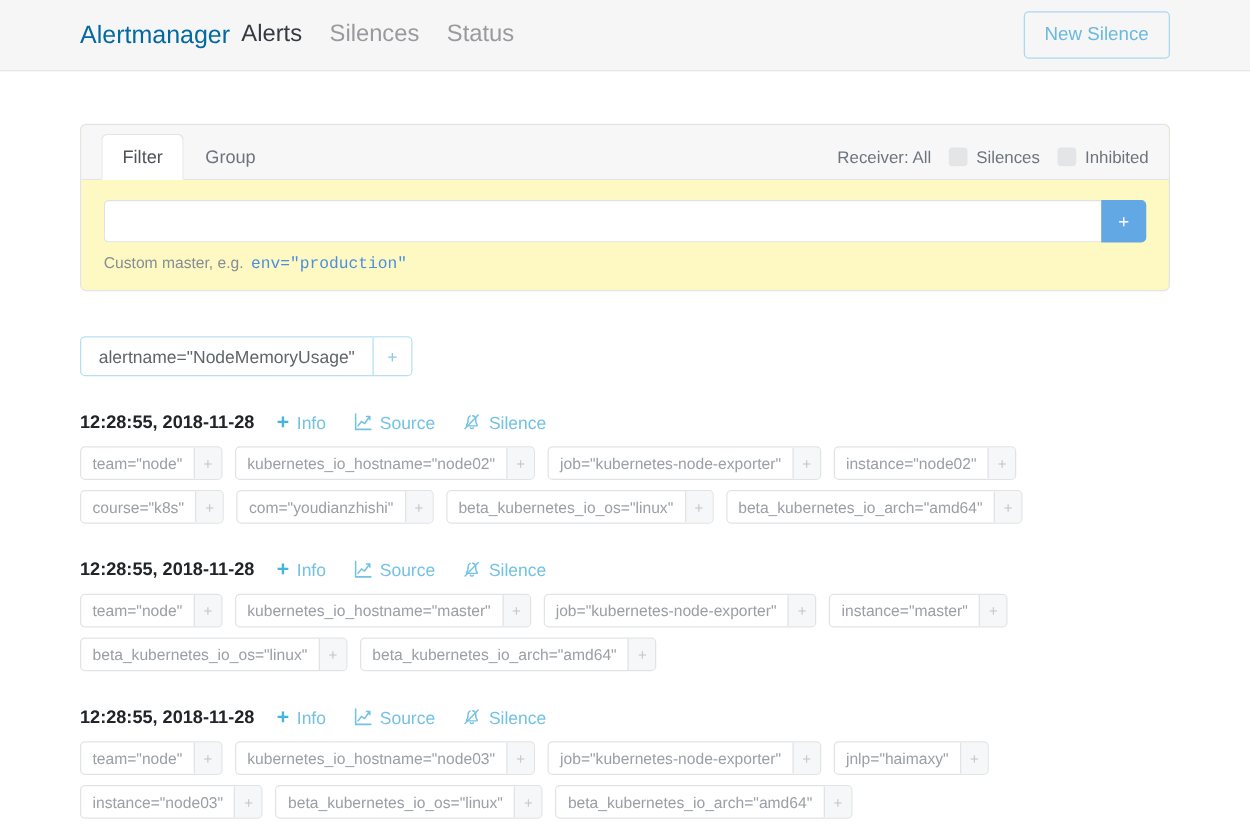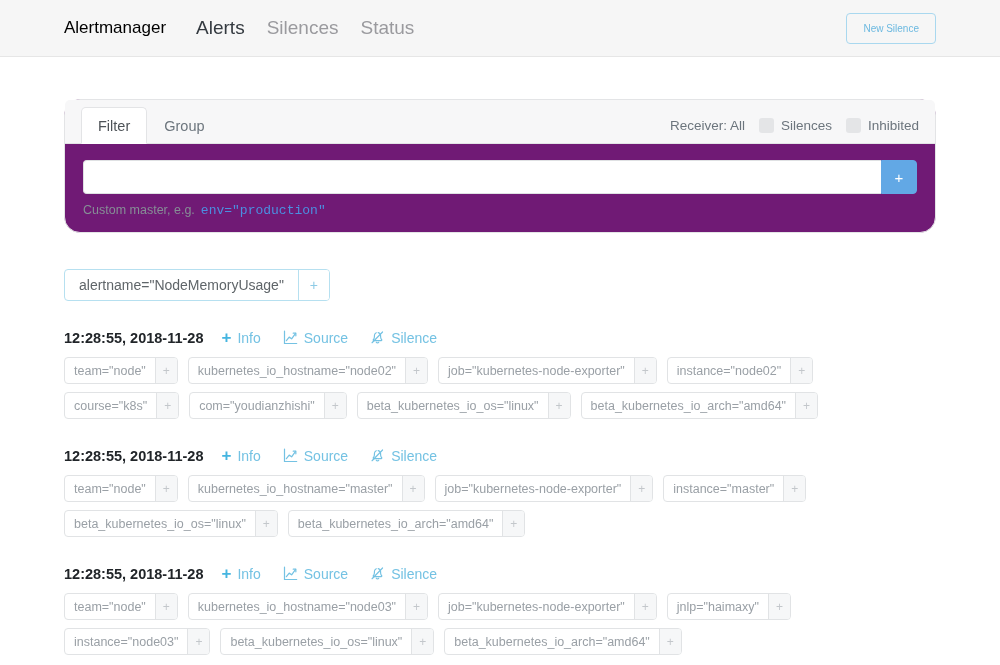--- a/index.html
+++ b/index.html
@@ -14,58 +14,58 @@
   
   .navbar {
     height: 57px;
     background: #f6f6f6;
     border-bottom: 1px solid #e6e6e6;
     display: flex;
     align-items: center;
     padding: 0 64px;
   }
   .brand {
-    font-size: 17px;
-    color: #000000;
-    margin-right: 30px;
+    font-size: 20px;
+    color: #0369a1;
+    margin-right: 9px;
     white-space: nowrap;
   }
   .nav-links { display: flex; align-items: center; gap: 22px; }
   .nav-link {
     font-size: 19px;
     color: #9a9a9e;
     text-decoration: none;
     cursor: pointer;
     white-space: nowrap;
   }
   .nav-link.active { color: #343a40; }
   .navbar-right { margin-left: auto; }
   .btn-outline-silence {
     border: 1px solid #a9d8ef;
     background: transparent;
     color: #6cb9e0;
-    font-size: 10px;
+    font-size: 15px;
     padding: 8px 16px;
     border-radius: 4px;
     cursor: pointer;
     font-family: inherit;
     line-height: 1.3;
   }
 
   
   .container {
     padding: 0 64px;
   }
 
   
   .card {
     margin-top: 42px;
     border: 1px solid #e3e4e6;
-    border-radius: 16px;
-    background: #701a75;
+    border-radius: 5px;
+    background: #fef9c3;
   }
   .card-header {
     background: #f7f7f8;
     border-bottom: 1px solid #e3e4e6;
     border-radius: 5px 5px 0 0;
     padding: 0 16px;
     display: flex;
     align-items: flex-end;
     height: 44px;
     position: relative;

